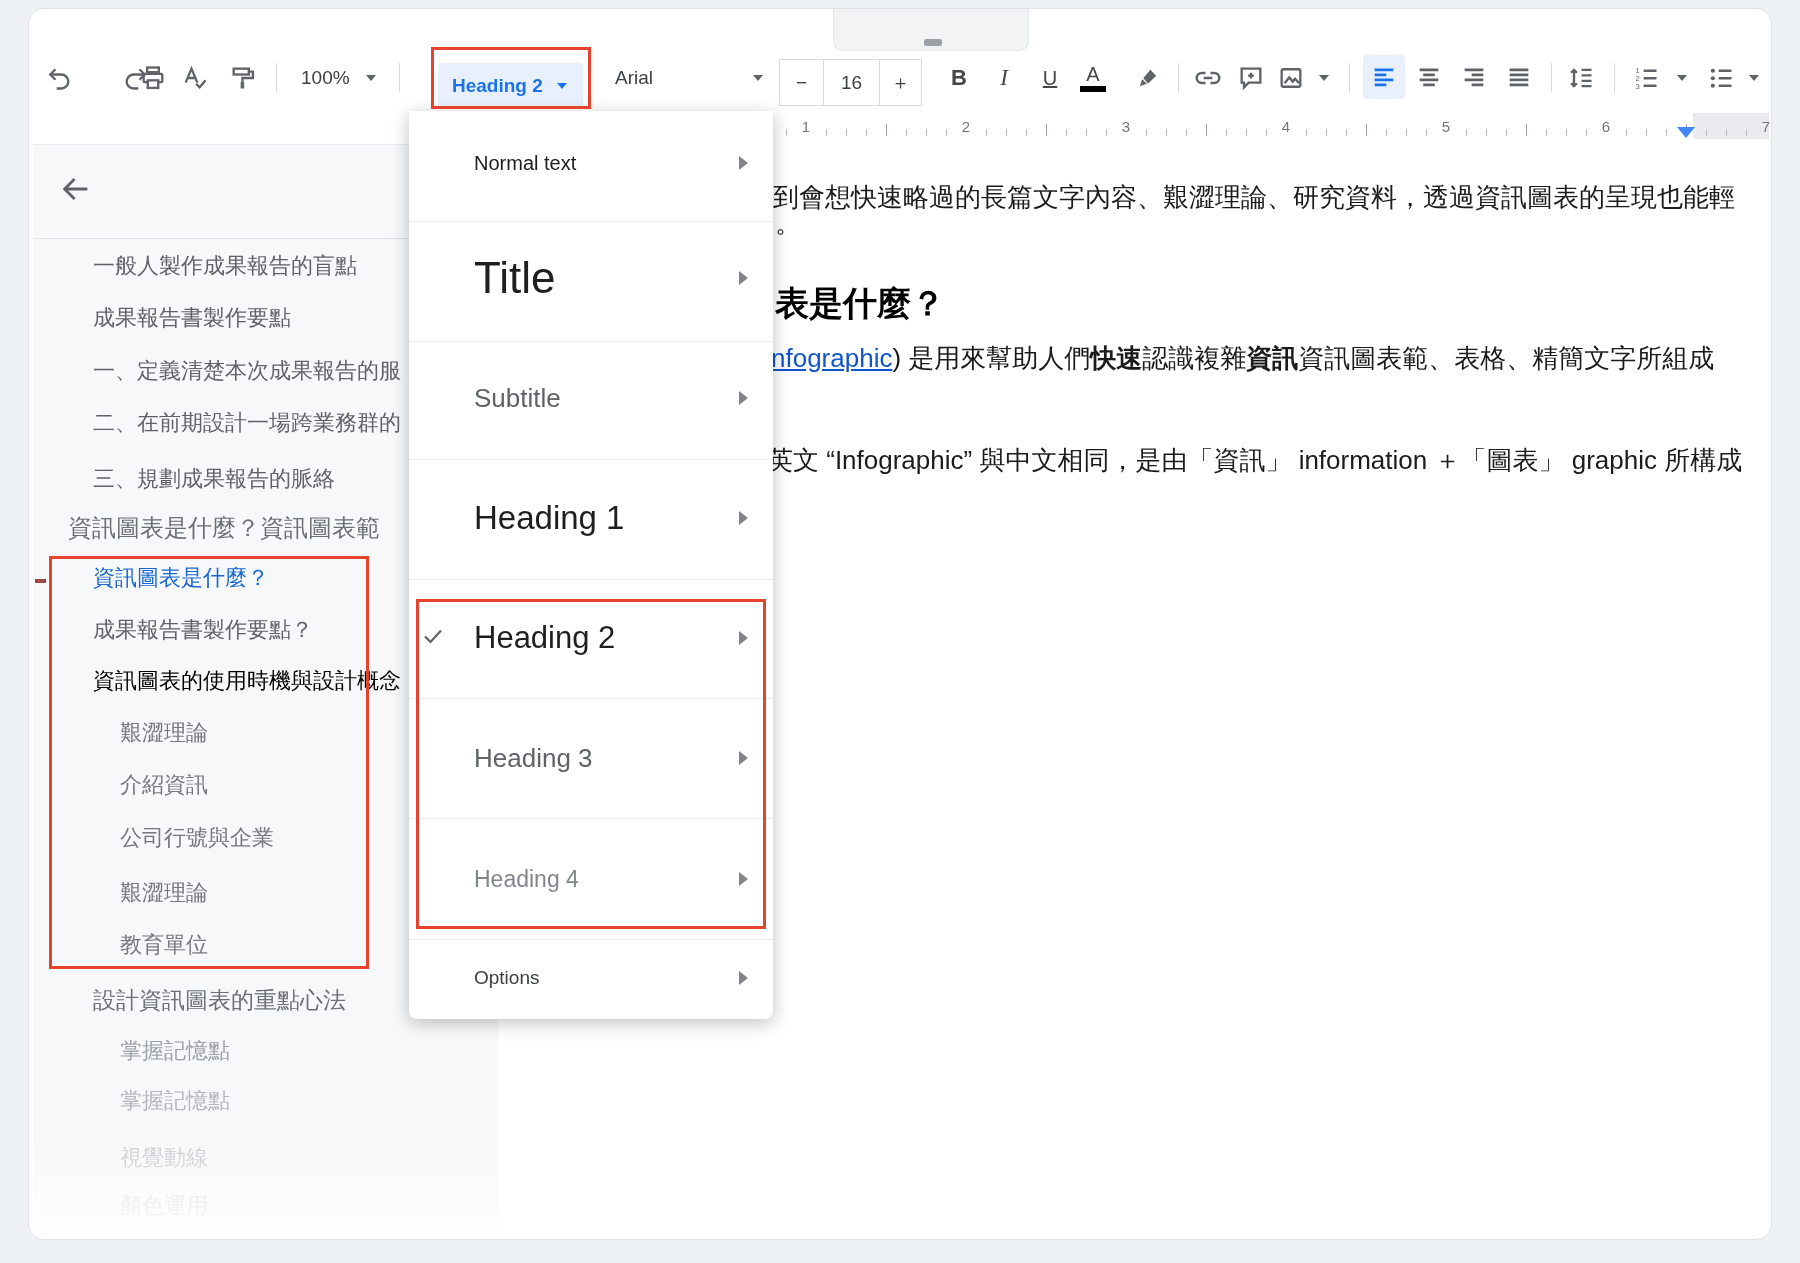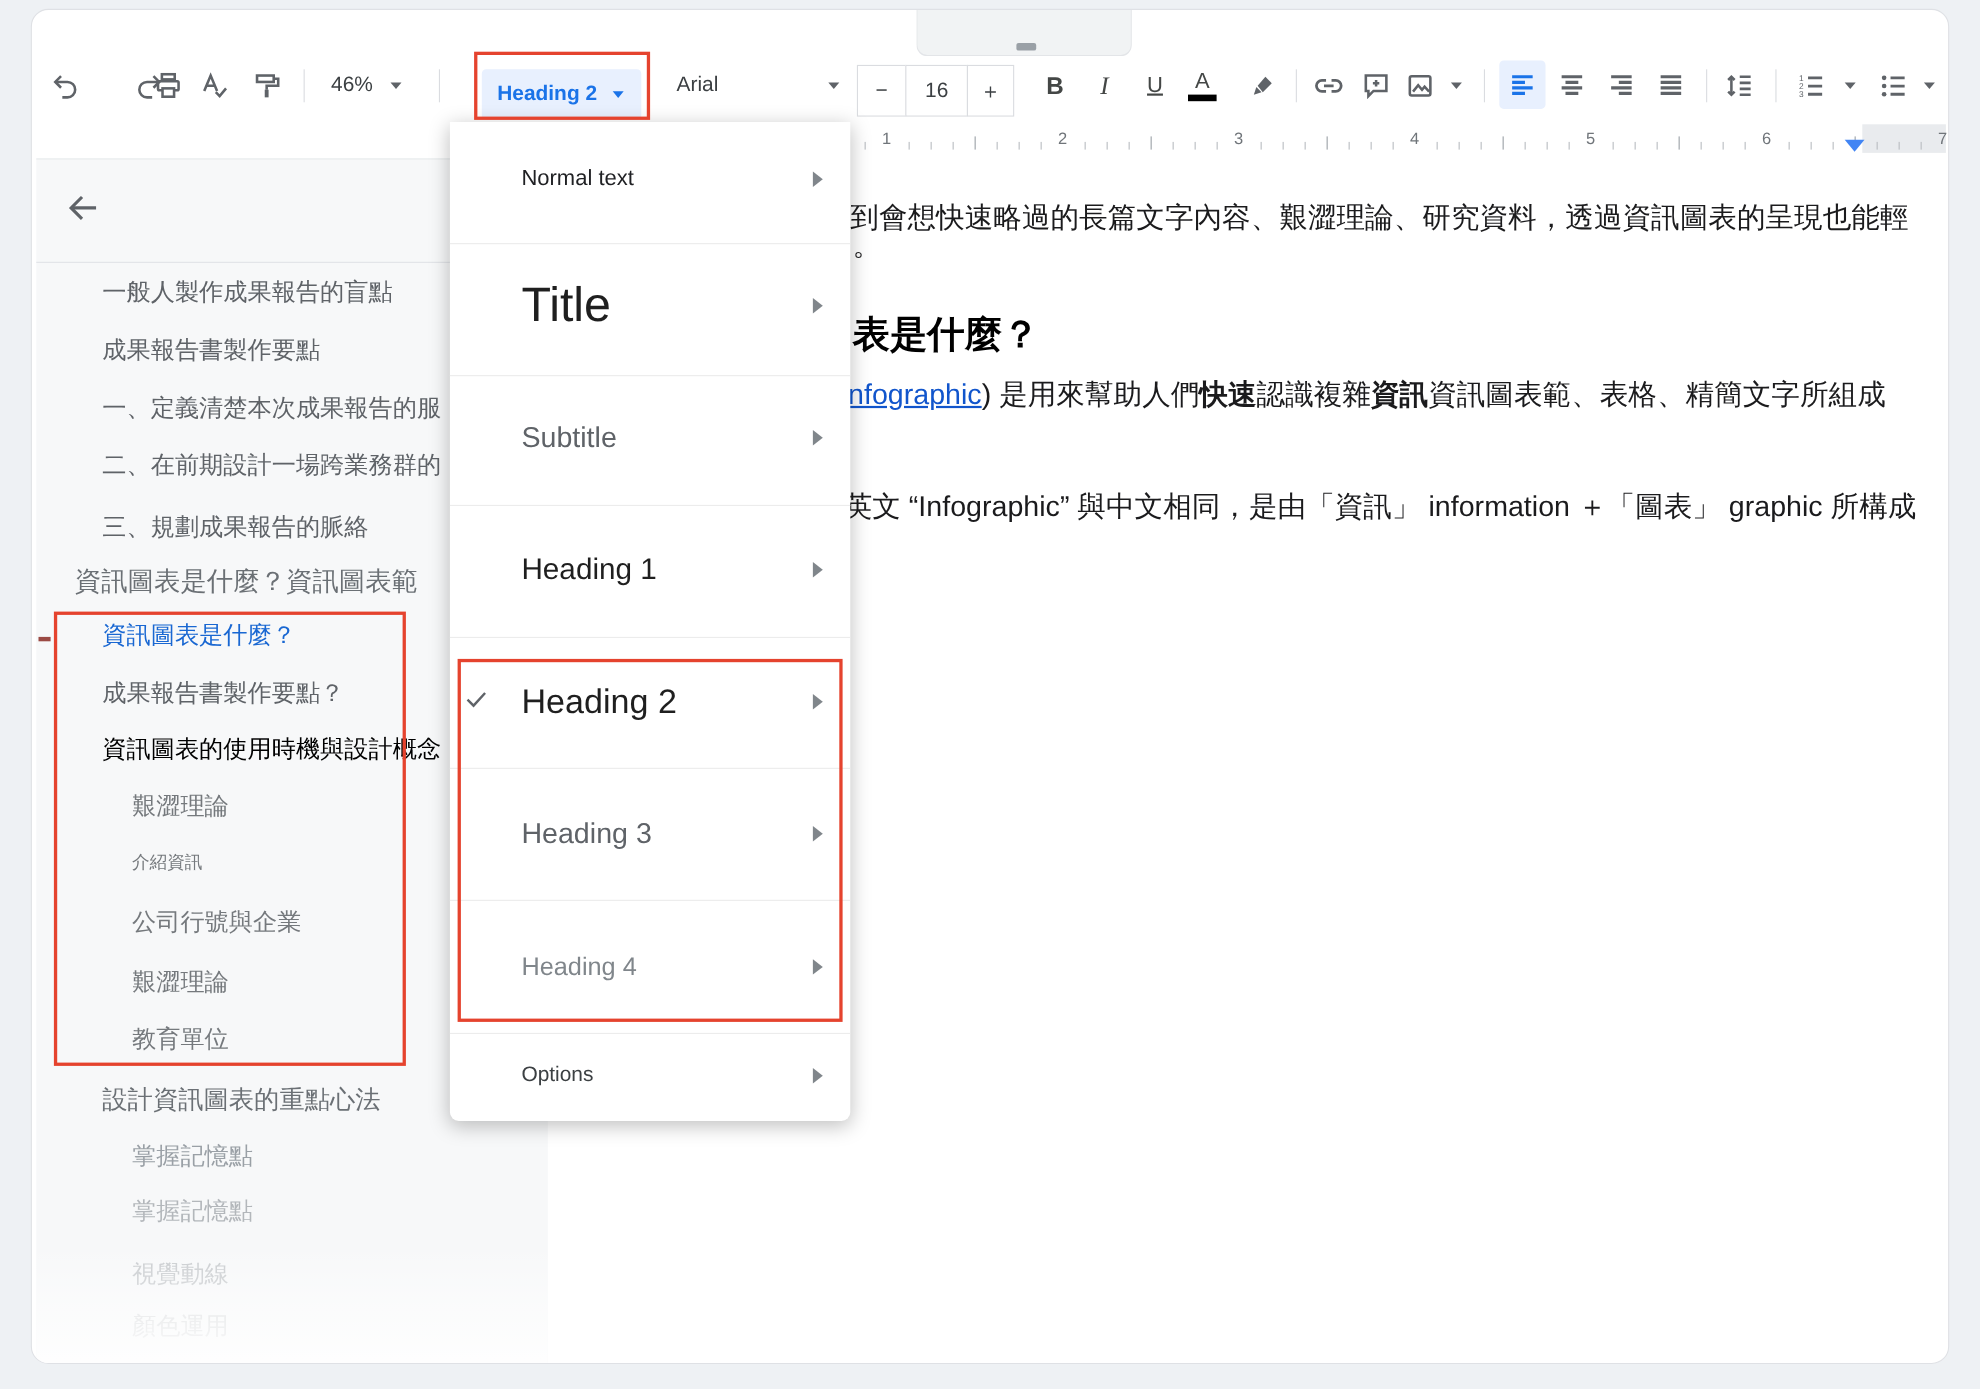--- a/index.html
+++ b/index.html
@@ -173,21 +173,21 @@
         <div class="outline-item" style="left: 60px; top: 122px; transform: translateY(-50%); font-size: 22px; color: rgb(95, 99, 104);">一般人製作成果報告的盲點</div>
         <div class="outline-item" style="left: 60px; top: 174px; transform: translateY(-50%); font-size: 22px; color: rgb(95, 99, 104);">成果報告書製作要點</div>
         <div class="outline-item" style="left: 60px; top: 227px; transform: translateY(-50%); font-size: 22px; color: rgb(95, 99, 104);">一、定義清楚本次成果報告的服</div>
         <div class="outline-item" style="left: 60px; top: 279px; transform: translateY(-50%); font-size: 22px; color: rgb(95, 99, 104);">二、在前期設計一場跨業務群的</div>
         <div class="outline-item" style="left: 60px; top: 335px; transform: translateY(-50%); font-size: 22px; color: rgb(95, 99, 104);">三、規劃成果報告的脈絡</div>
         <div class="outline-item" style="left: 35px; top: 384px; transform: translateY(-50%); font-size: 24px; color: rgb(107, 112, 117);">資訊圖表是什麼？資訊圖表範</div>
         <div class="outline-item" style="left: 60px; top: 434px; transform: translateY(-50%); font-size: 22px; color: rgb(25, 103, 210);">資訊圖表是什麼？</div>
         <div class="outline-item" style="left: 60px; top: 486px; transform: translateY(-50%); font-size: 22px; color: rgb(95, 99, 104);">成果報告書製作要點？</div>
         <div class="outline-item" style="left: 60px; top: 537px; transform: translateY(-50%); font-size: 22px; color: #000000;">資訊圖表的使用時機與設計概念</div>
         <div class="outline-item" style="left: 87px; top: 589px; transform: translateY(-50%); font-size: 22px; color: rgb(117, 121, 125);">艱澀理論</div>
-        <div class="outline-item" style="left: 87px; top: 641px; transform: translateY(-50%); font-size: 16px; color: rgb(117, 121, 125);">介紹資訊</div>
+        <div class="outline-item" style="left: 87px; top: 641px; transform: translateY(-50%); font-size: 22px; color: rgb(117, 121, 125);">介紹資訊</div>
         <div class="outline-item" style="left: 87px; top: 694px; transform: translateY(-50%); font-size: 22px; color: rgb(117, 121, 125); text-align: center;">公司行號與企業</div>
         <div class="outline-item" style="left: 87px; top: 749px; transform: translateY(-50%); font-size: 22px; color: rgb(117, 121, 125);">艱澀理論</div>
         <div class="outline-item" style="left: 87px; top: 801px; transform: translateY(-50%); font-size: 22px; color: rgb(117, 121, 125);">教育單位</div>
         <div class="outline-item" style="left: 60px; top: 856px; transform: translateY(-50%); font-size: 23px; color: rgb(107, 112, 117);">設計資訊圖表的重點心法</div>
         <div class="outline-item" style="left: 87px; top: 907px; transform: translateY(-50%); font-size: 22px; color: rgb(154, 160, 166);">掌握記憶點</div>
         <div class="outline-item" style="left: 87px; top: 957px; transform: translateY(-50%); font-size: 22px; color: rgb(179, 183, 187);">掌握記憶點</div>
         <div class="outline-item" style="left: 87px; top: 1014px; transform: translateY(-50%); font-size: 22px; color: rgb(199, 202, 205);">視覺動線</div>
         <div class="outline-item" style="left: 87px; top: 1062px; transform: translateY(-50%); font-size: 22px; color: rgb(216, 218, 220);">顏色運用</div>
       </div>
     <div id="sb-fade"></div>
@@ -226,21 +226,21 @@
     <div class="tb-btn" style="left:195px;">
       <svg width="28" height="28" viewBox="0 0 24 24">
         <rect x="4" y="4" width="13" height="5" fill="none" stroke="#5f6368" stroke-width="2"></rect>
         <path d="M17 6.5 h3.5 v5.5 h-9 v3" fill="none" stroke="#5f6368" stroke-width="2"></path>
         <rect x="10" y="15" width="3" height="6" fill="#5f6368"></rect>
       </svg>
     </div>
     <div class="tb-div" style="left:247px;"></div>
 
     <div class="tb-btn" style="left:262px; width:96px; justify-content:flex-start; padding-left:10px; gap:16px;">
-      <span class="tb-text">46%</span>
+      <span class="tb-text">100%</span>
       <span class="caret"></span>
     </div>
     <div class="tb-div" style="left:370px;"></div>
 
     <div id="style-pill">
       <span class="lbl">Heading 2</span>
       <span class="caret blue"></span>
     </div>
     <div class="redbox" style="left:402px; top:38px; width:160px; height:62px; z-index:12;"></div>
 
@@ -410,21 +410,21 @@
       </div>
       <div class="menu-row" style="top: 167px;">
         <span class="menu-label" style="font-size: 44px; color: rgb(31, 31, 31); font-weight: 400;">Title</span>
         <span class="menu-arrow"></span>
       </div>
       <div class="menu-row" style="top: 287px;">
         <span class="menu-label" style="font-size: 26px; color: rgb(95, 99, 104); font-weight: 400;">Subtitle</span>
         <span class="menu-arrow"></span>
       </div>
       <div class="menu-row" style="top: 407px;">
-        <span class="menu-label" style="font-size: 27px; color: rgb(31, 31, 31); font-weight: 400;">Heading 1</span>
+        <span class="menu-label" style="font-size: 33px; color: rgb(31, 31, 31); font-weight: 400;">Heading 1</span>
         <span class="menu-arrow"></span>
       </div>
       <div class="menu-row" style="top: 527px;">
         <span class="menu-check"><svg width="24" height="24" viewBox="0 0 24 24">
             <polyline points="4,12.5 9.5,18 20,6.5" fill="none" stroke="#5f6368" stroke-width="2.2"></polyline>
           </svg></span>
         <span class="menu-label" style="font-size: 31px; color: rgb(31, 31, 31); font-weight: 400;">Heading 2</span>
         <span class="menu-arrow"></span>
       </div>
       <div class="menu-row" style="top: 647px;">

